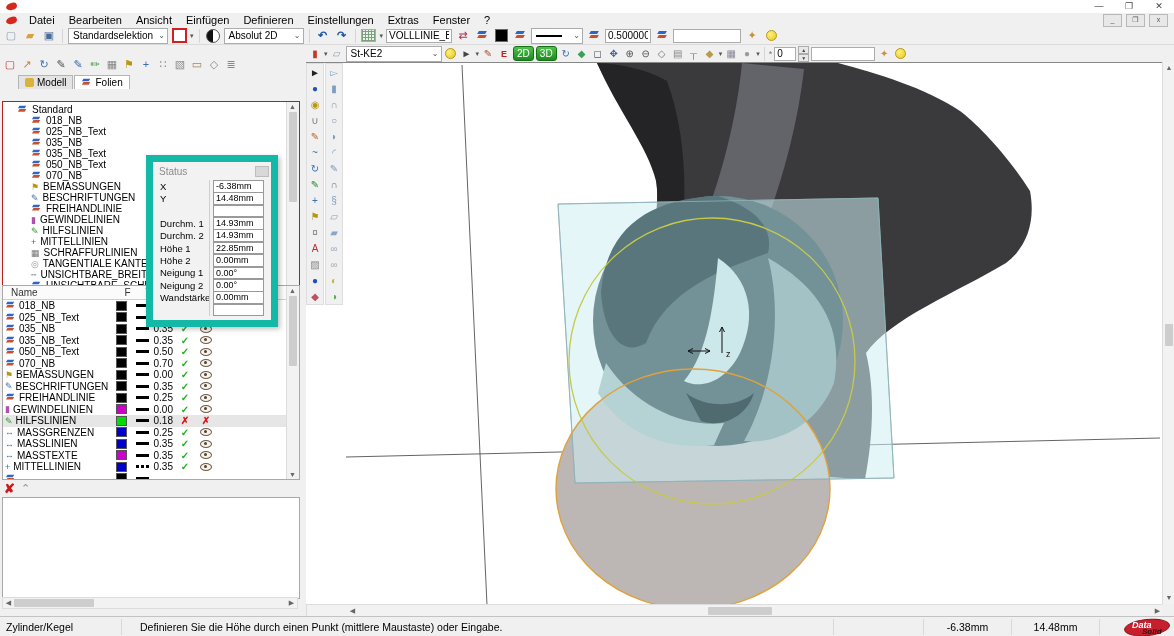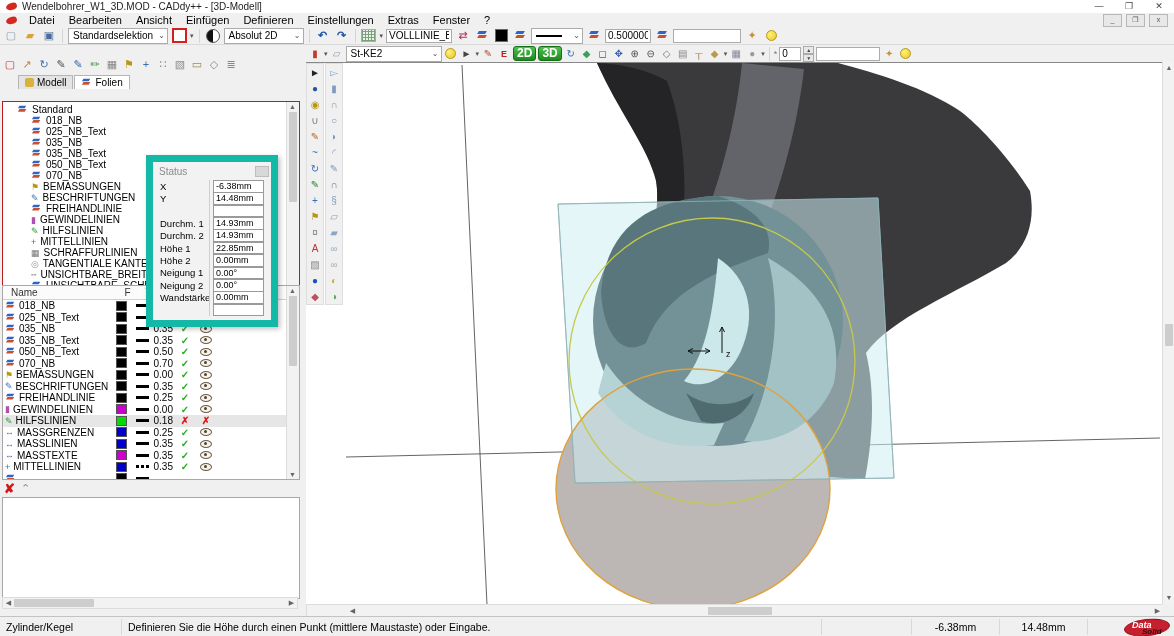--- a/index.html
+++ b/index.html
@@ -25,21 +25,21 @@
   .sep{width:1px;height:14px;background:#d5d5d5;margin:0 2px;}
   .ddown{background:#fff;border:1px solid #acacac;height:14px;display:flex;align-items:center;font-size:10px;padding:0 2px 0 4px;}
   .ddown .car{margin-left:auto;font-size:8px;color:#555;padding-left:3px;}
   .tin{border:1px solid #acacac;height:12px;font-size:10px;font-family:"Liberation Sans",sans-serif;padding:0 2px;}
   .swatch-black{width:11px;height:11px;background:#000;border:1px solid #666;}
   .redbox{width:11px;height:11px;border:2px solid #d02020;background:#fff;}
   .halfsphere{width:12px;height:12px;border-radius:50%;background:linear-gradient(90deg,#111 50%,#fff 50%);border:1px solid #555;}
   .grid-ic{width:13px;height:11px;background:
      repeating-linear-gradient(90deg,#7aa37a 0 1px,transparent 1px 3px),
      repeating-linear-gradient(0deg,#7aa37a 0 1px,transparent 1px 3px);border:1px solid #9ab89a;}
-  .pill{height:13px;padding:0 3px;border-radius:3px;background:linear-gradient(#4fc24f,#1d8a1d);color:#fff;font-weight:bold;font-size:12px;line-height:13px;border:1px solid #147014;}
+  .pill{height:13px;padding:0 3px;border-radius:3px;background:linear-gradient(#4fc24f,#1d8a1d);color:#fff;font-weight:normal;font-size:10px;line-height:13px;border:1px solid #147014;}
   .bulb{width:9px;height:9px;border-radius:50%;background:radial-gradient(circle at 35% 35%,#fff27a,#e8c61e);border:1px solid #b89a14;}
   .spin{display:flex;flex-direction:column;width:11px;}
   .spin span{height:6px;font-size:5px;line-height:6px;text-align:center;border:1px solid #acacac;background:#e8e8e8;color:#444;}
   .folien{position:relative;width:11px;height:9px;display:inline-block;}
   .folien::before{content:"";position:absolute;top:0;left:1px;width:8px;height:3px;background:#2e66c8;transform:skewX(-30deg);}
   .folien::after{content:"";position:absolute;top:4px;left:1px;width:8px;height:3px;background:#c8502e;transform:skewX(-30deg);}
   
   #left-panel{top:45px;left:0;width:302px;height:571px;background:#f0f0f0;}
   #panel-toolbar{top:9px;left:2px;width:298px;height:20px;display:flex;align-items:center;gap:1px;}
   #panel-tabs{top:30px;left:18px;height:14px;display:flex;gap:1px;}
@@ -96,21 +96,20 @@
   #logo{margin-left:auto;margin-right:4px;width:46px;height:17px;position:relative;text-align:center;}
   #logo .oval{position:absolute;inset:0;background:#c61f2d;border-radius:50%;transform:rotate(-6deg);border:1px solid #8e1520;}
   #logo .l1{position:absolute;left:8px;top:1px;color:#fff;font-weight:bold;font-style:italic;font-size:9px;}
   #logo .l2{position:absolute;left:18px;top:8px;color:#2a0d0d;font-weight:bold;font-style:italic;font-size:8px;}
 </style>
 </head>
 <body>
 
 <div class="abs" id="titlebar">
   <span class="applogo"></span>
-  <span id="title-text">Wendelbohrer_W1_3D.MOD  -  CADdy++  - [3D-Modell]</span>
   <span class="wctrl">
     <span class="wbtn">—</span>
     <span class="wbtn">❐</span>
     <span class="wbtn">✕</span>
   </span>
 </div>
 
 <div class="abs" id="menubar">
   <span class="applogo"></span>
   <span id="menu-items" style="display:flex;">
@@ -819,21 +818,21 @@
 </div>
 <div class="abs hscroll" id="hscroll-vp">
   <span class="sarr" style="margin-left:40px;">◀</span>
   <span class="sthumb" style="width:64px;margin-left:350px;"></span>
   <span class="sarr" style="margin-left:auto;">▶</span>
 </div>
 <div class="abs" id="corner"></div>
 
 <div class="abs" id="statusbar">
   <span class="sb-cell" style="width:122px;">Zylinder/Kegel</span>
-  <span class="sb-cell" style="width:700px;">Definieren Sie die Höhe durch einen Punkt (mittlere Maustaste) oder Eingabe.</span>
+  <span class="sb-cell" style="width:700px;margin-left:12px;">Definieren Sie die Höhe durch einen Punkt (mittlere Maustaste) oder Eingabe.</span>
   <span class="sb-cell" style="width:90px;"></span>
   <span class="sb-cell" style="width:88px;text-align:center;">-6.38mm</span>
   <span class="sb-cell" style="width:88px;text-align:center;">14.48mm</span>
   <span id="logo">
     <span class="oval"></span>
     <span class="l1">Data</span>
     <span class="l2">Solid</span>
   </span>
 </div>
 

